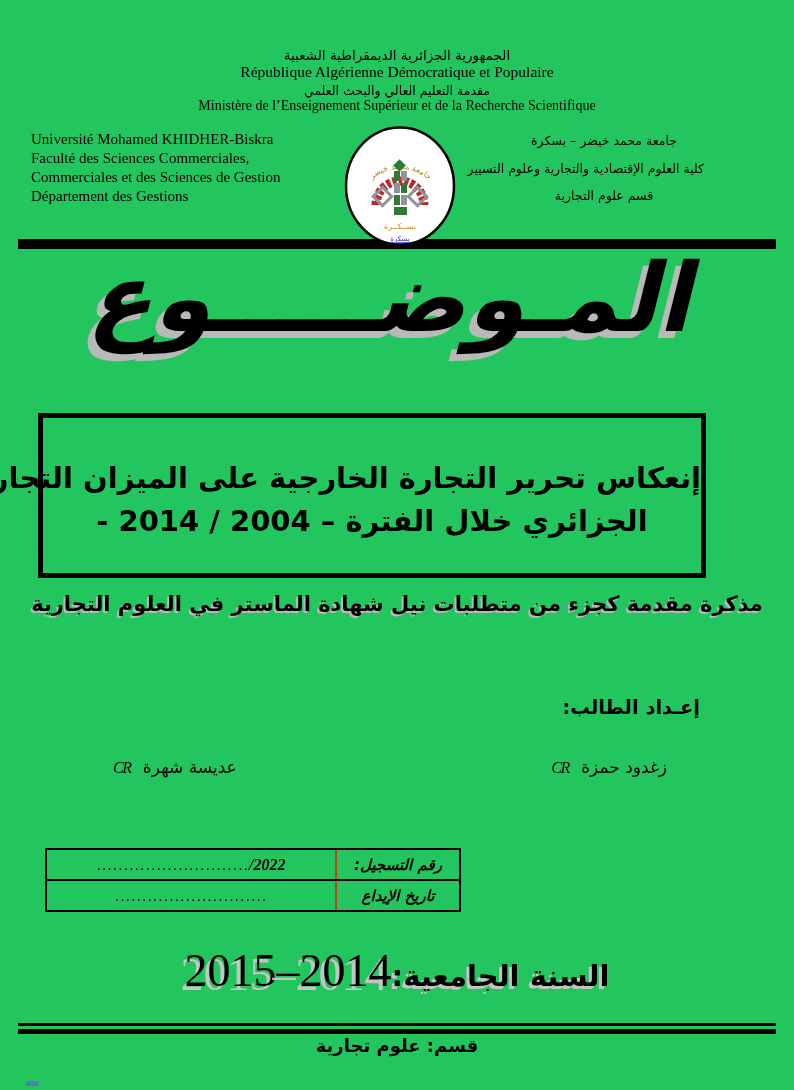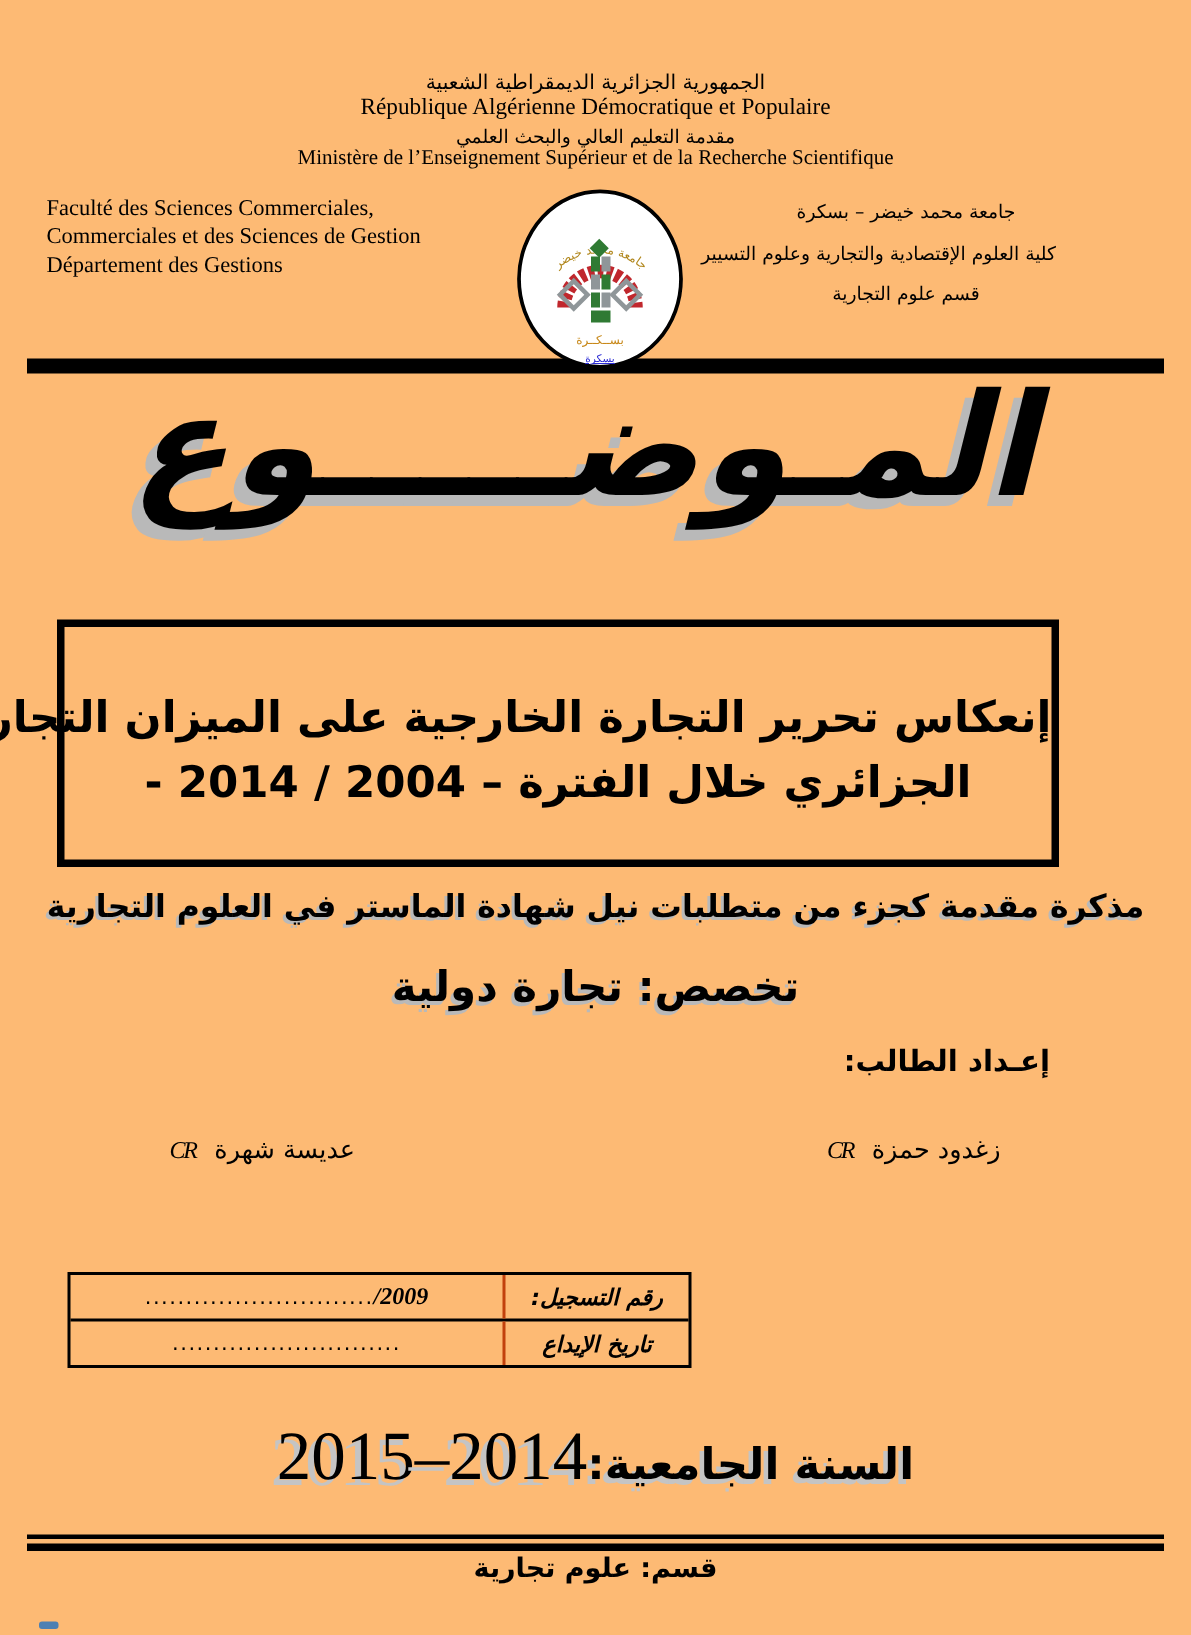--- a/index.html
+++ b/index.html
@@ -1,16 +1,16 @@
 <!DOCTYPE html>
 <html lang="ar"><head>
 <meta charset="utf-8">
 <style>
   html,body{margin:0;padding:0;background:#fff;}
-  .page{position:relative;width:794px;height:1090px;background:#fdba74;color:#000;
+  .page{position:relative;width:794px;height:1090px;background:#22c55e;color:#000;
         font-family:"DejaVu Sans",sans-serif;overflow:hidden;}
   .abs{position:absolute;}
   .ctr{left:0;right:0;text-align:center;}
   .fr{font-family:"Liberation Serif","DejaVu Serif",serif;}
 
   
   .h-ar1{top:47px;font-size:13.5px;}
   .h-fr1{top:63px;font-size:15.5px;}
   .h-ar2{top:83px;font-size:12.5px;}
   .h-fr2{top:98px;font-size:14px;}
@@ -74,20 +74,21 @@
 <body>
 
 <div class="page">
 
   <div class="abs ctr h-ar1" dir="rtl">الجمهورية الجزائرية الديمقراطية الشعبية</div>
   <div class="abs ctr h-fr1 fr">République Algérienne Démocratique et Populaire</div>
   <div class="abs ctr h-ar2" dir="rtl">مقدمة التعليم العالي والبحث العلمي</div>
   <div class="abs ctr h-fr2 fr">Ministère de l’Enseignement Supérieur et de la Recherche Scientifique</div>
 
   <div class="abs inst-fr fr">
+    <div>Université Mohamed KHIDHER-Biskra</div>
     <div>Faculté des Sciences Commerciales,</div>
     <div>Commerciales et des Sciences  de Gestion</div>
     <div>Département des Gestions</div>
   </div>
 
   <div class="abs inst-ar" dir="rtl">
     <div>جامعة محمد خيضر – بسكرة</div>
     <div>كلية العلوم الإقتصادية والتجارية وعلوم التسيير</div>
     <div>قسم علوم التجارية</div>
   </div>
@@ -120,38 +121,37 @@
   <div class="abs black-bar"></div>
 
   <div class="abs ctr mawdou" dir="rtl">المـوضـــــوع</div>
 
   <div class="abs title-box">
     <div class="title-line tl1" dir="rtl">إنعكاس تحرير التجارة الخارجية على الميزان التجاري</div>
     <div class="title-line tl2" dir="rtl">الجزائري  خلال الفترة – 2004 / 2014 -</div>
   </div>
 
   <div class="abs ctr memo-line" dir="rtl">مذكرة مقدمة كجزء من متطلبات نيل شهادة الماستر في العلوم التجارية</div>
-  <div class="abs ctr spec-line" dir="rtl">تخصص: تجارة دولية</div>
 
   <div class="abs lbl student-lbl" dir="rtl">إعـداد الطالب:</div>
 
   <div class="abs name-row student-name" dir="rtl">
     <span>زغدود حمزة</span>
     <span class="ornament">CR</span>
   </div>
   <div class="abs name-row supervisor-name" dir="rtl">
     <span>عديسة شهرة</span>
     <span class="ornament">CR</span>
   </div>
 
   <div class="abs reg-table">
     <div class="reg-row first">
       <div class="reg-value">
         <span class="reg-dots">............................</span>
-          <span class="reg-year">/2009</span>
+          <span class="reg-year">/2022</span>
       </div>
       <div class="reg-label" dir="rtl">رقم التسجيل:</div>
     </div>
     <div class="reg-row">
       <div class="reg-value">
         <span class="reg-dots">............................</span>
       </div>
       <div class="reg-label" dir="rtl">تاريخ الإيداع</div>
     </div>
   </div>

